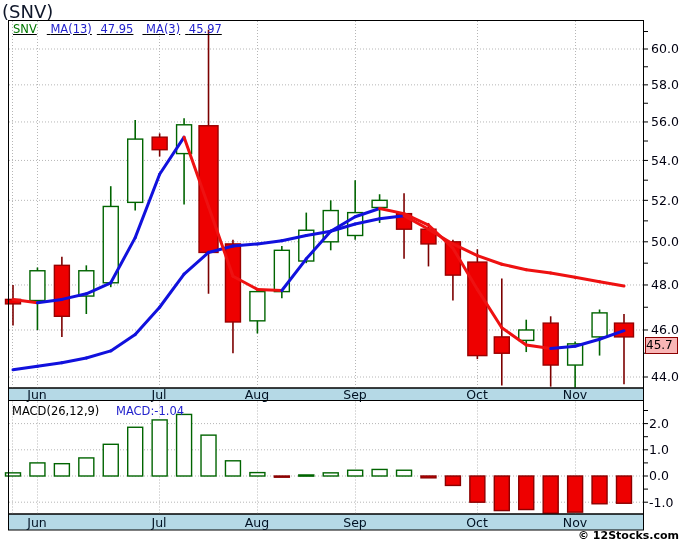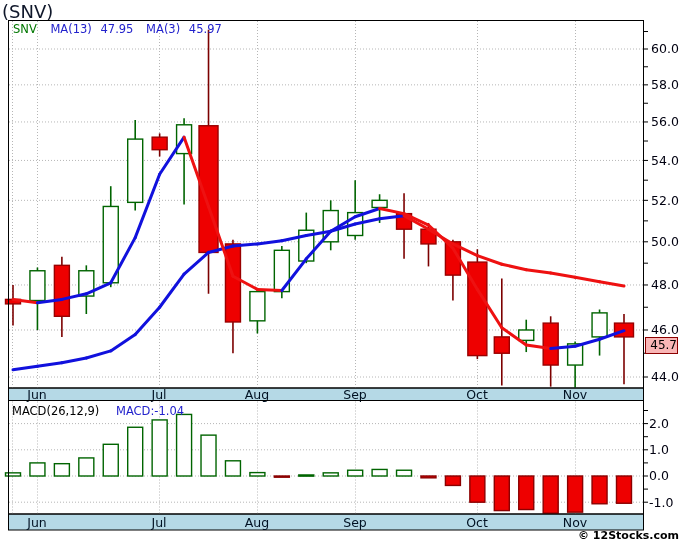--- a/index.html
+++ b/index.html
@@ -1,29 +1,29 @@
 <!DOCTYPE html>
 <html><head>
 <meta charset="utf-8">
 <style>
   html,body{margin:0;padding:0;background:#fff;}
   .stage{position:relative;width:680px;height:546px;background:#fff;overflow:hidden;
          font-family:"DejaVu Sans","Liberation Sans",sans-serif;}
   svg{position:absolute;left:0;top:0;}
   .title-bar{position:absolute;left:2px;top:1px;font-size:18px;font-weight:normal;color:#0f172a;}
-  .price-legend{position:absolute;left:13px;top:22px;font-size:11.5px;white-space:nowrap;}
+  .price-legend{position:absolute;left:13px;top:22px;font-size:11.5px;white-space:nowrap;text-decoration:underline;}
   .price-legend .sym{color:#007700;margin-right:10px;}
   .price-legend .malab{color:#2222cc;margin-right:5px;}
   .price-legend .maval{color:#2222cc;margin-right:9px;}
   .macd-legend{position:absolute;left:12px;top:404px;font-size:11.5px;white-space:nowrap;}
   .macd-legend .mlab{color:#000000;margin-right:13px;text-align:right;}
   .macd-legend .mval{color:#2222cc;}
   .price-badge{position:absolute;left:645px;top:337px;width:31px;height:15px;
                background:#f9b6b6;border:1px solid #8b0000;color:#000;
-               font-size:12px;line-height:15px;text-align:right;}
+               font-size:12px;line-height:15px;text-align:left;}
   .copyright{position:absolute;right:1px;top:529px;font-size:11px;font-weight:bold;color:#000;}
 </style>
 </head>
 <body>
 
 <div class="stage">
 
   <svg id="chart-svg" width="680" height="546" viewBox="0 0 680 546">
       <g>
         <rect x="8.5" y="388" width="635" height="12.5" fill="#b5d9e6" stroke="#000"></rect>

